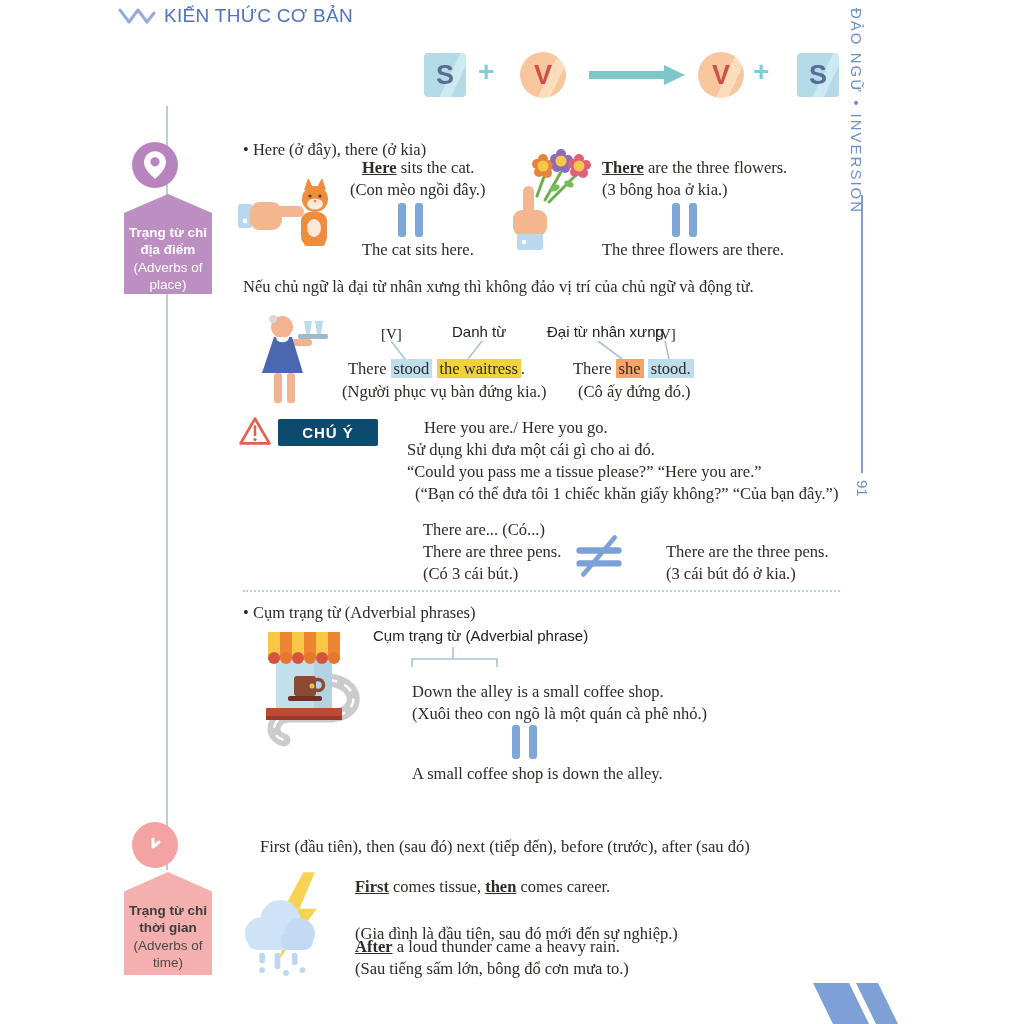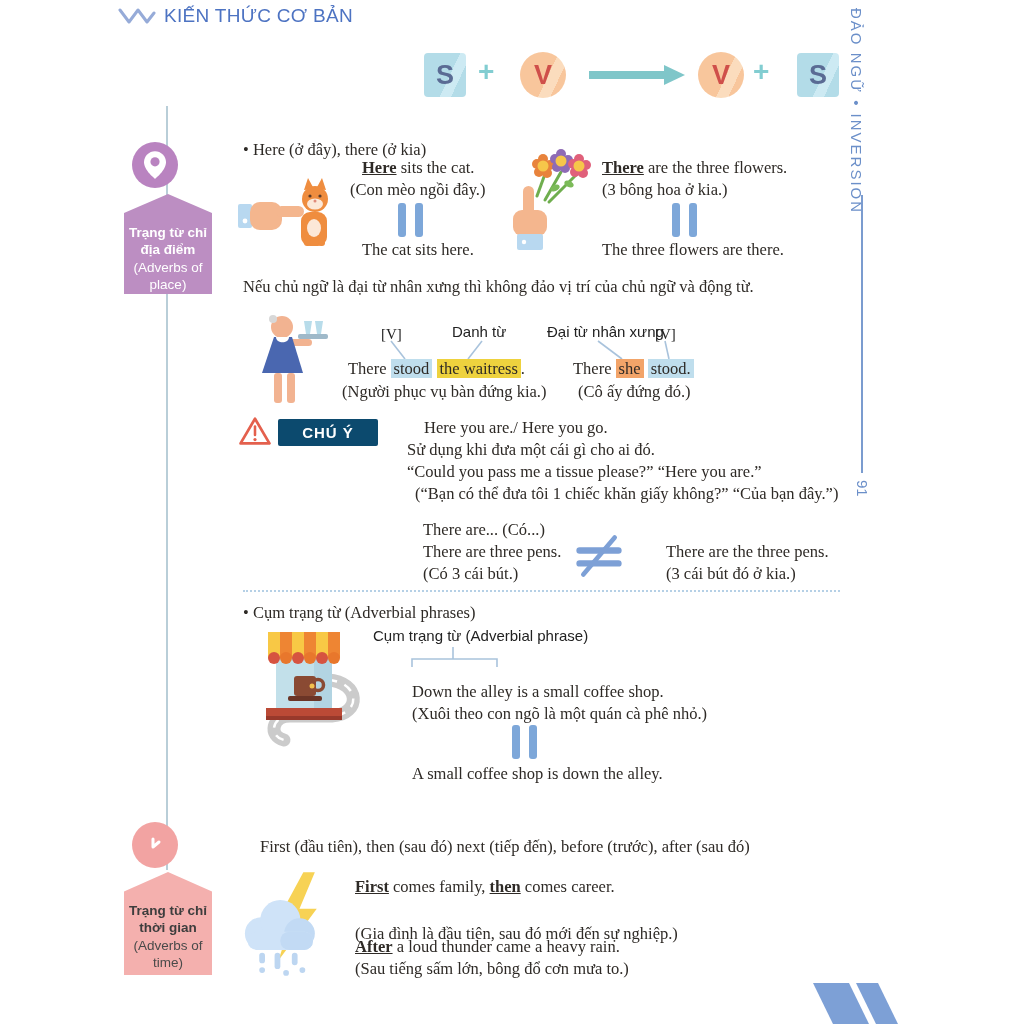--- a/index.html
+++ b/index.html
@@ -324,21 +324,21 @@
         <rect x="34" y="86" width="6" height="17" rx="3"></rect>
         <rect x="52" y="86" width="6" height="13" rx="3"></rect>
         <rect x="18" y="101" width="6" height="6" rx="3"></rect>
         <rect x="43" y="104" width="6" height="6" rx="3"></rect>
         <rect x="60" y="101" width="6" height="6" rx="3"></rect>
       </g>
     </svg>
   </div>
 
   <div class="abs serif" style="left:355px;top:876px;">
-    <span class="lead">First</span><span> comes family, </span><span class="lead">then</span><span> comes career.</span>
+    <span class="lead">First</span><span> comes tissue, </span><span class="lead">then</span><span> comes career.</span>
   </div>
   <div class="abs serif" style="left:355px;top:923px;">(Gia đình là đầu tiên, sau đó mới đến sự nghiệp.)</div>
   <div class="abs serif" style="left:355px;top:936px;">
     <span class="lead">After</span><span> a loud thunder came a heavy rain.</span>
   </div>
   <div class="abs serif" style="left:355px;top:958px;">(Sau tiếng sấm lớn, bông đổ cơn mưa to.)</div>
 
   <div class="abs" style="left:810px;top:982px;">
     <svg width="100" height="42" viewBox="0 0 100 42">
       <polygon points="3,1 39,1 59,42 23,42" fill="#7da0d6"></polygon>

